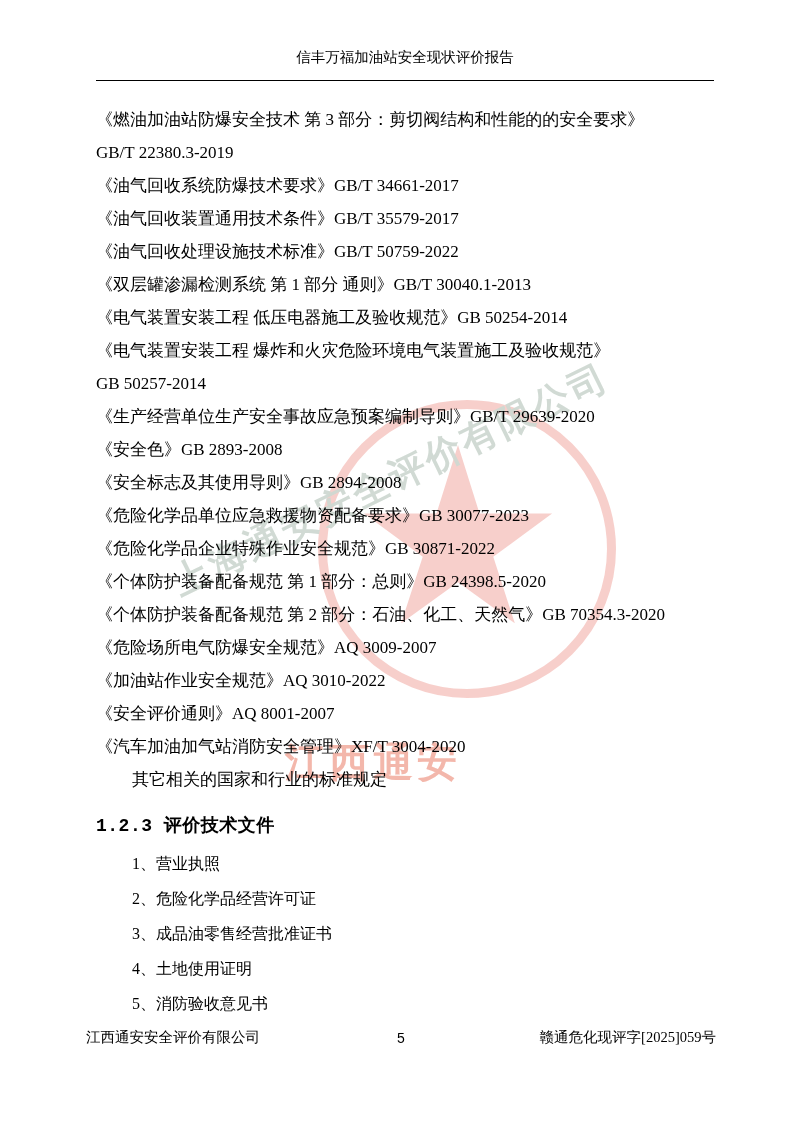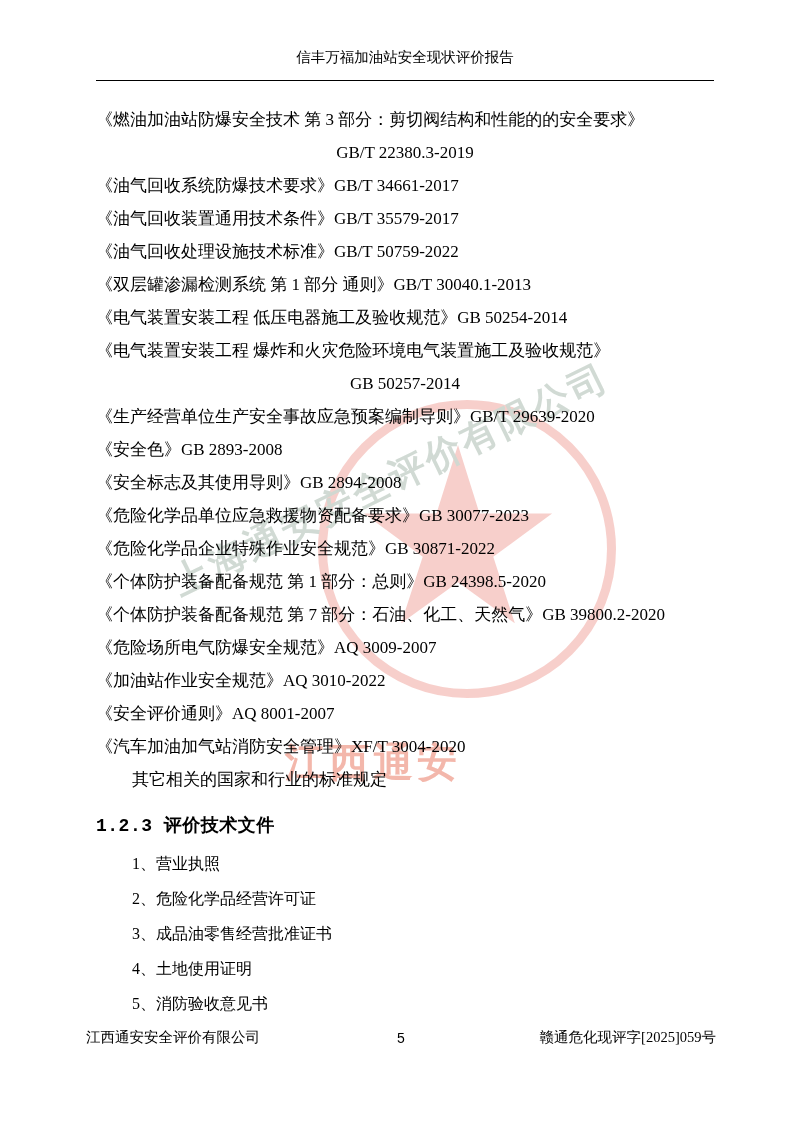--- a/index.html
+++ b/index.html
@@ -109,21 +109,21 @@
     top: 103px;
     width: 620px;
     z-index: 2;
   }
   .line {
     font-size: 17px;
     line-height: 33px;
     white-space: nowrap;
   }
   .line.right {
-    text-align: center;
+    text-align: left;
     padding-right: 2px;
   }
   .indent1 {
     padding-left: 36px;
   }
 
   .section-title {
     font-family: Liberation Mono, monospace;
     font-weight: bold;
     font-size: 18px;
@@ -196,21 +196,21 @@
     <div class="line">《双层罐渗漏检测系统  第 1 部分  通则》GB/T  30040.1-2013</div>
     <div class="line">《电气装置安装工程  低压电器施工及验收规范》GB  50254-2014</div>
     <div class="line">《电气装置安装工程  爆炸和火灾危险环境电气装置施工及验收规范》</div>
     <div class="line right">GB  50257-2014</div>
     <div class="line">《生产经营单位生产安全事故应急预案编制导则》GB/T  29639-2020</div>
     <div class="line">《安全色》GB  2893-2008</div>
     <div class="line">《安全标志及其使用导则》GB  2894-2008</div>
     <div class="line">《危险化学品单位应急救援物资配备要求》GB  30077-2023</div>
     <div class="line">《危险化学品企业特殊作业安全规范》GB  30871-2022</div>
     <div class="line">《个体防护装备配备规范  第 1 部分：总则》GB  24398.5-2020</div>
-    <div class="line">《个体防护装备配备规范  第 7 部分：石油、化工、天然气》GB 39800.2-2020</div>
+    <div class="line">《个体防护装备配备规范  第 2 部分：石油、化工、天然气》GB 70354.3-2020</div>
     <div class="line">《危险场所电气防爆安全规范》AQ 3009-2007</div>
     <div class="line">《加油站作业安全规范》AQ 3010-2022</div>
     <div class="line">《安全评价通则》AQ  8001-2007</div>
     <div class="line">《汽车加油加气站消防安全管理》XF/T  3004-2020</div>
     <div class="line indent1">其它相关的国家和行业的标准规定</div>
 
     <div class="section-title">1.2.3  评价技术文件</div>
 
     <div class="list-item">1、营业执照</div>
     <div class="list-item">2、危险化学品经营许可证</div>

